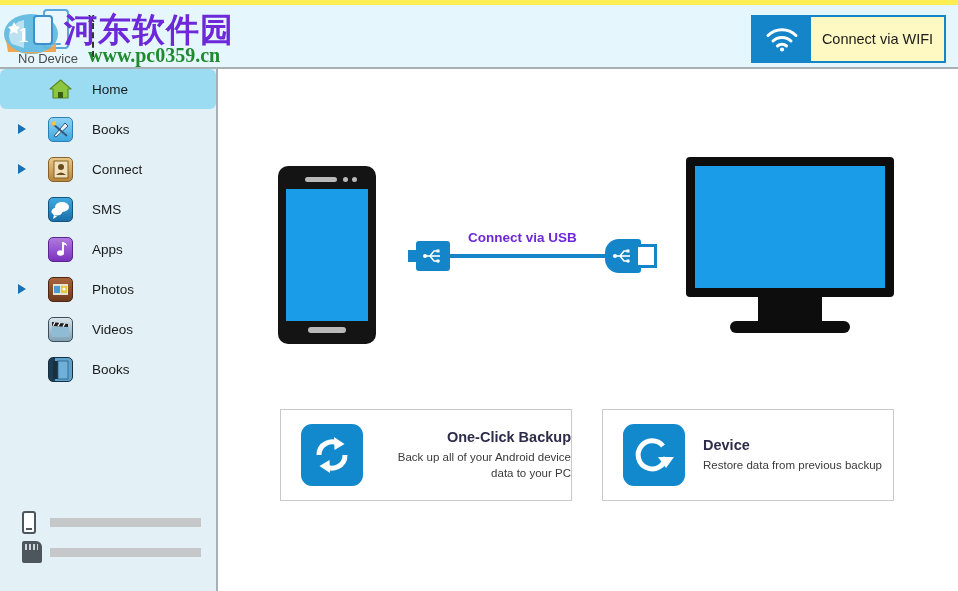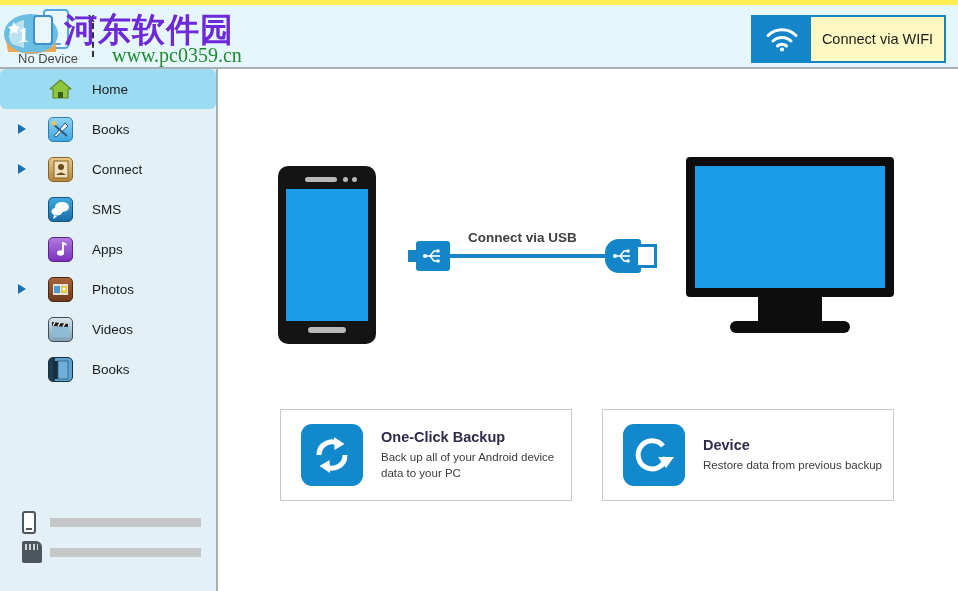--- a/index.html
+++ b/index.html
@@ -82,48 +82,48 @@
   .usb-wire{position:absolute;left:205px;top:185px;width:200px;height:4px;background:#1485c8;}
   .usb-left{position:absolute;left:190px;top:172px;width:42px;height:30px;}
   .usb-left-body{position:absolute;left:8px;top:0;width:34px;height:30px;background:#1485c8;border-radius:3px;}
   .usb-left-tip{position:absolute;left:0;top:9px;width:10px;height:12px;background:#1485c8;}
   .usb-right{position:absolute;left:387px;top:170px;width:52px;height:34px;}
   .usb-right-body{position:absolute;left:0;top:0;width:36px;height:34px;background:#1485c8;
     border-radius:14px 3px 3px 14px;}
   .usb-right-sq{position:absolute;left:30px;top:5px;width:22px;height:24px;
     border:3.5px solid #1485c8;background:#fff;box-sizing:border-box;}
   .usb-glyph{position:absolute;color:#fff;font-size:17px;line-height:1;}
-  .usb-label{position:absolute;left:250px;top:161px;font-size:13.5px;font-weight:bold;color:#404040;}
+  .usb-label{position:absolute;left:250px;top:161px;font-size:13.5px;font-weight:bold;color:#6d28d9;}
 
   
   .monitor{position:absolute;left:468px;top:88px;width:208px;height:140px;
     background:#0d0d0d;border-radius:4px;}
   .mon-screen{position:absolute;left:9px;top:9px;width:190px;height:122px;background:#1b9ce8;}
   .mon-neck{position:absolute;left:540px;top:226px;width:64px;height:32px;background:#0d0d0d;}
   .mon-base{position:absolute;left:512px;top:252px;width:120px;height:12px;background:#0d0d0d;border-radius:6px;}
 
   
   .cards{position:absolute;left:0;top:340px;width:740px;height:100px;}
   .card{position:absolute;top:0;height:90px;border:1px solid #c9c9c9;background:#fff;
     display:flex;align-items:center;}
-  .card-a{left:62px;width:290px;}
+  .card-a{left:62px;width:290px;text-align:right;}
   .card-b{left:384px;width:290px;}
   .card-ico{width:62px;height:62px;margin-left:20px;background:#1288cd;border-radius:11px;
     flex:0 0 auto;display:flex;align-items:center;justify-content:center;}
   .card-txt{margin-left:18px;}
   .card-title{font-size:14.5px;font-weight:bold;color:#2e2c4a;margin-bottom:5px;}
   .card-desc{font-size:11.5px;color:#3a3a3a;line-height:1.35;max-width:200px;}
 
   
   .wm{position:absolute;pointer-events:none;}
   .wm-logo{left:4px;top:8px;width:58px;height:52px;}
   .wm-cn{left:64px;top:8px;font-family:"DejaVu Sans",sans-serif;font-size:33px;
     font-weight:bold;color:#6d28d9;letter-spacing:1px;}
   .wm-url{left:88px;top:44px;font-family:"Liberation Serif","DejaVu Serif",serif;
-    font-size:20px;font-weight:normal;color:#1f8a2e;margin-left:24px;}
+    font-size:20px;font-weight:bold;color:#1f8a2e;}
 </style>
 </head>
 <body>
 
 <div id="app">
 
   <div class="top-strip"></div>
 
   <div class="header">
 

